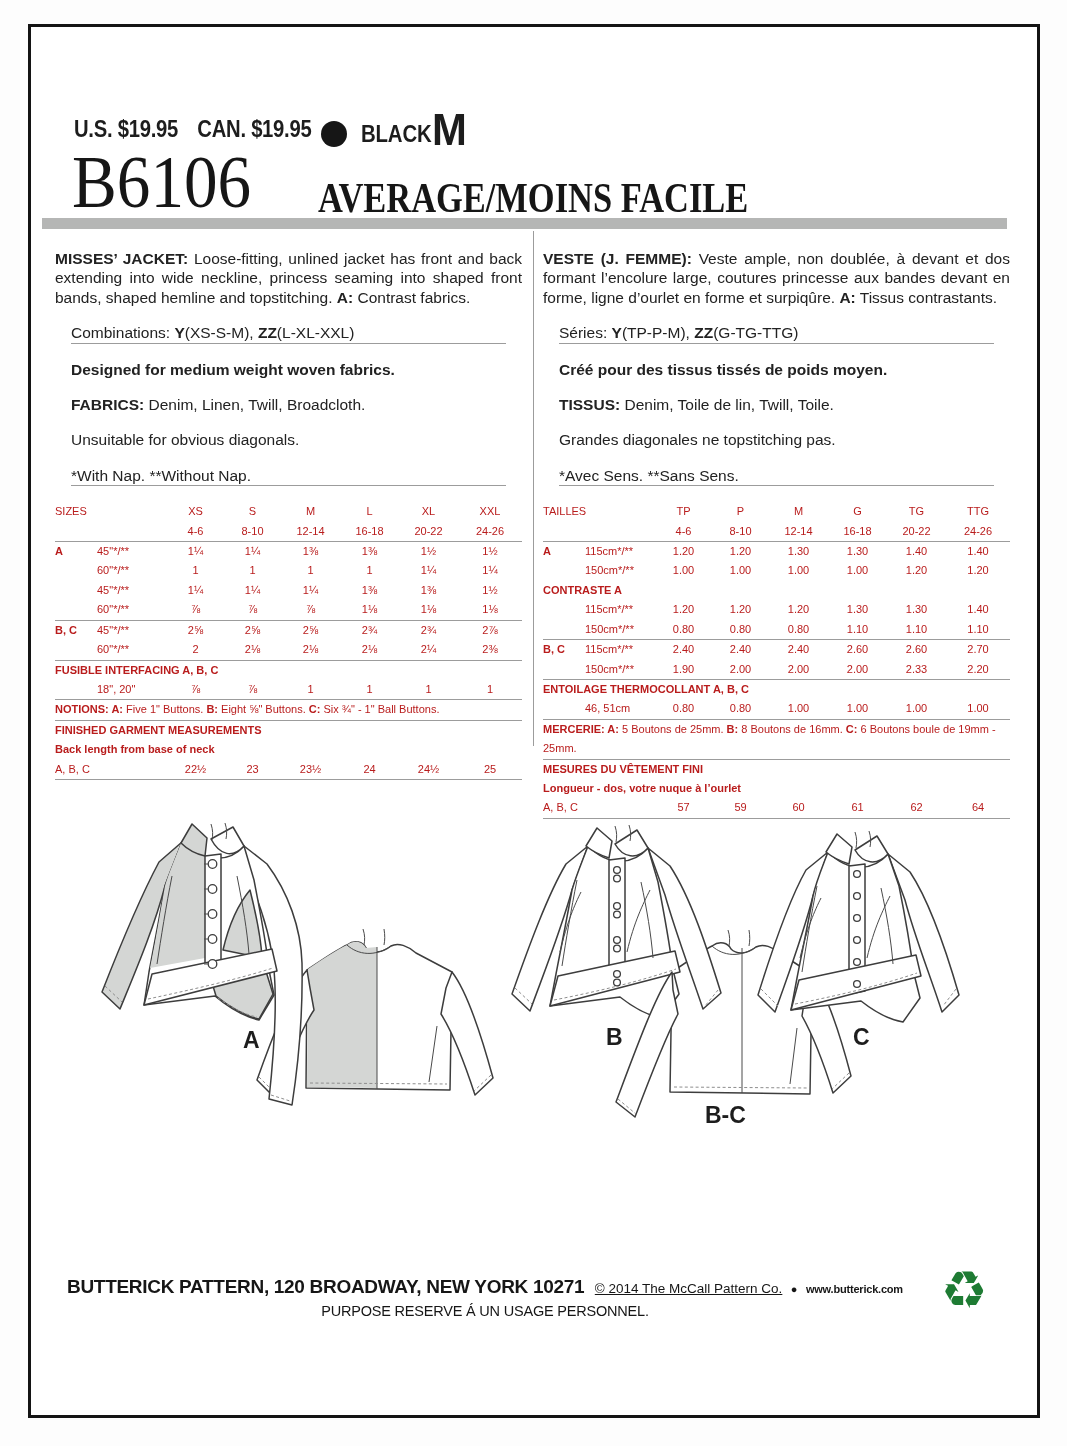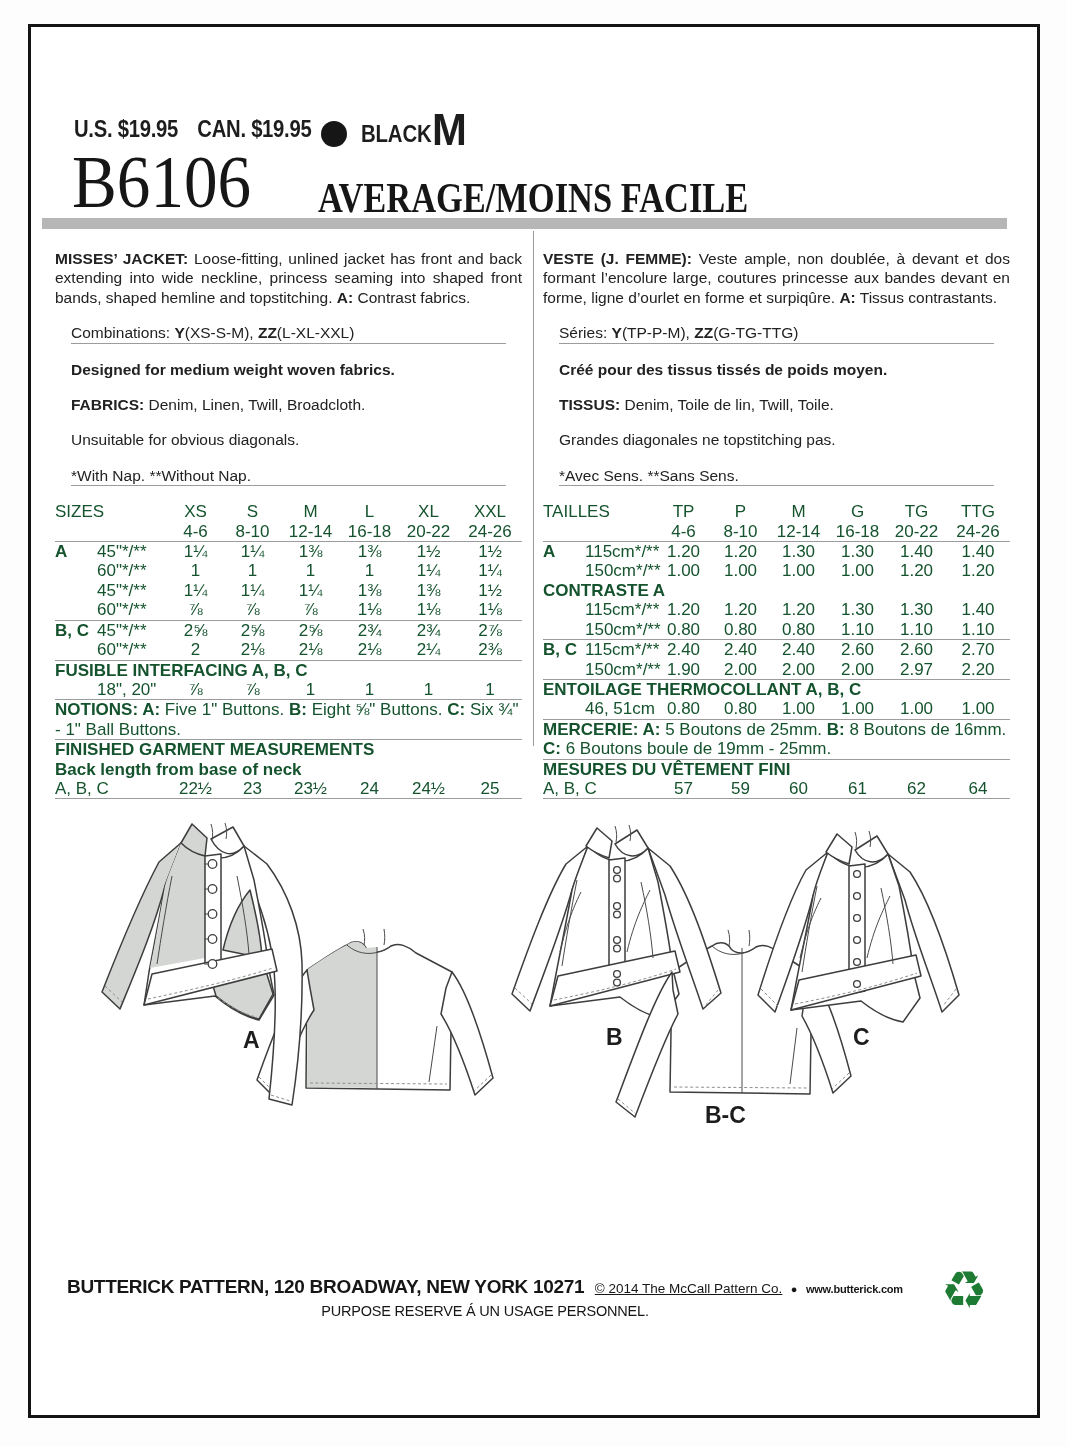--- a/index.html
+++ b/index.html
@@ -23,21 +23,21 @@
   .graybar{position:absolute;left:42px;top:218px;width:965px;height:11px;background:#b5b6b5;}
   .divider{position:absolute;left:533px;top:231px;width:1px;height:515px;background:#9c9c9c;}
   
   .col{position:absolute;top:233px;width:467px;font-size:15.5px;line-height:19.4px;color:#222;}
   .col-left{left:55px;} .col-right{left:543px;}
   .desc{margin:16px 0 9px 0;text-align:justify;}
   .line{margin:16px;}
   .rule-b{border-bottom:1px solid #9c9c9c;}
   b{font-weight:700;}
   table.sizes{border-collapse:collapse;width:467px;table-layout:fixed;
-       font-size:17px;line-height:19.4px;color:#14532d;}
+       font-size:11px;line-height:19.4px;color:#b91c1c;}
   table.sizes td{padding:0;white-space:nowrap;overflow:visible;vertical-align:top;}
   table.sizes td.v{text-align:center;}
   tr.rule td{border-top:1px solid #9c9c9c;}
   tr.last td{border-bottom:1px solid #9c9c9c;}
   tr.hb td:first-child{font-weight:700;}
   td.wrap{white-space:normal !important;}
   .bold{font-weight:700;}
   
   .illus{position:absolute;left:60px;top:818px;width:940px;height:370px;}
   .ln{fill:#ffffff;stroke:#3d3d3d;stroke-width:1.5;stroke-linejoin:round;}
@@ -305,41 +305,44 @@
           <td class="v">2.60</td>
           <td class="v">2.70</td>
         </tr>
     <tr>
           <td></td>
           <td>150cm*/**</td>
           <td class="v">1.90</td>
           <td class="v">2.00</td>
           <td class="v">2.00</td>
           <td class="v">2.00</td>
-          <td class="v">2.97</td>
+          <td class="v">2.33</td>
           <td class="v">2.20</td>
         </tr>
     <tr class="rule">
           <td colspan="8" class="bold">ENTOILAGE THERMOCOLLANT A, B, C</td>
         </tr>
     <tr>
           <td></td>
           <td>46, 51cm</td>
           <td class="v">0.80</td>
           <td class="v">0.80</td>
           <td class="v">1.00</td>
           <td class="v">1.00</td>
           <td class="v">1.00</td>
           <td class="v">1.00</td>
         </tr>
     <tr class="rule">
           <td colspan="8" class="wrap"><b>MERCERIE: A:</b><span> 5 Boutons de 25mm. </span><b>B:</b><span> 8 Boutons de 16mm. </span><b>C:</b><span> 6 Boutons boule de 19mm - 25mm.</span></td>
         </tr>
     <tr class="rule">
           <td colspan="8" class="bold">MESURES DU VÊTEMENT FINI</td>
+        </tr>
+    <tr>
+          <td colspan="8" class="bold">Longueur - dos, votre nuque à l’ourlet</td>
         </tr>
     <tr class="last">
           <td>A, B, C</td>
           <td></td>
           <td class="v">57</td>
           <td class="v">59</td>
           <td class="v">60</td>
           <td class="v">61</td>
           <td class="v">62</td>
           <td class="v">64</td>

